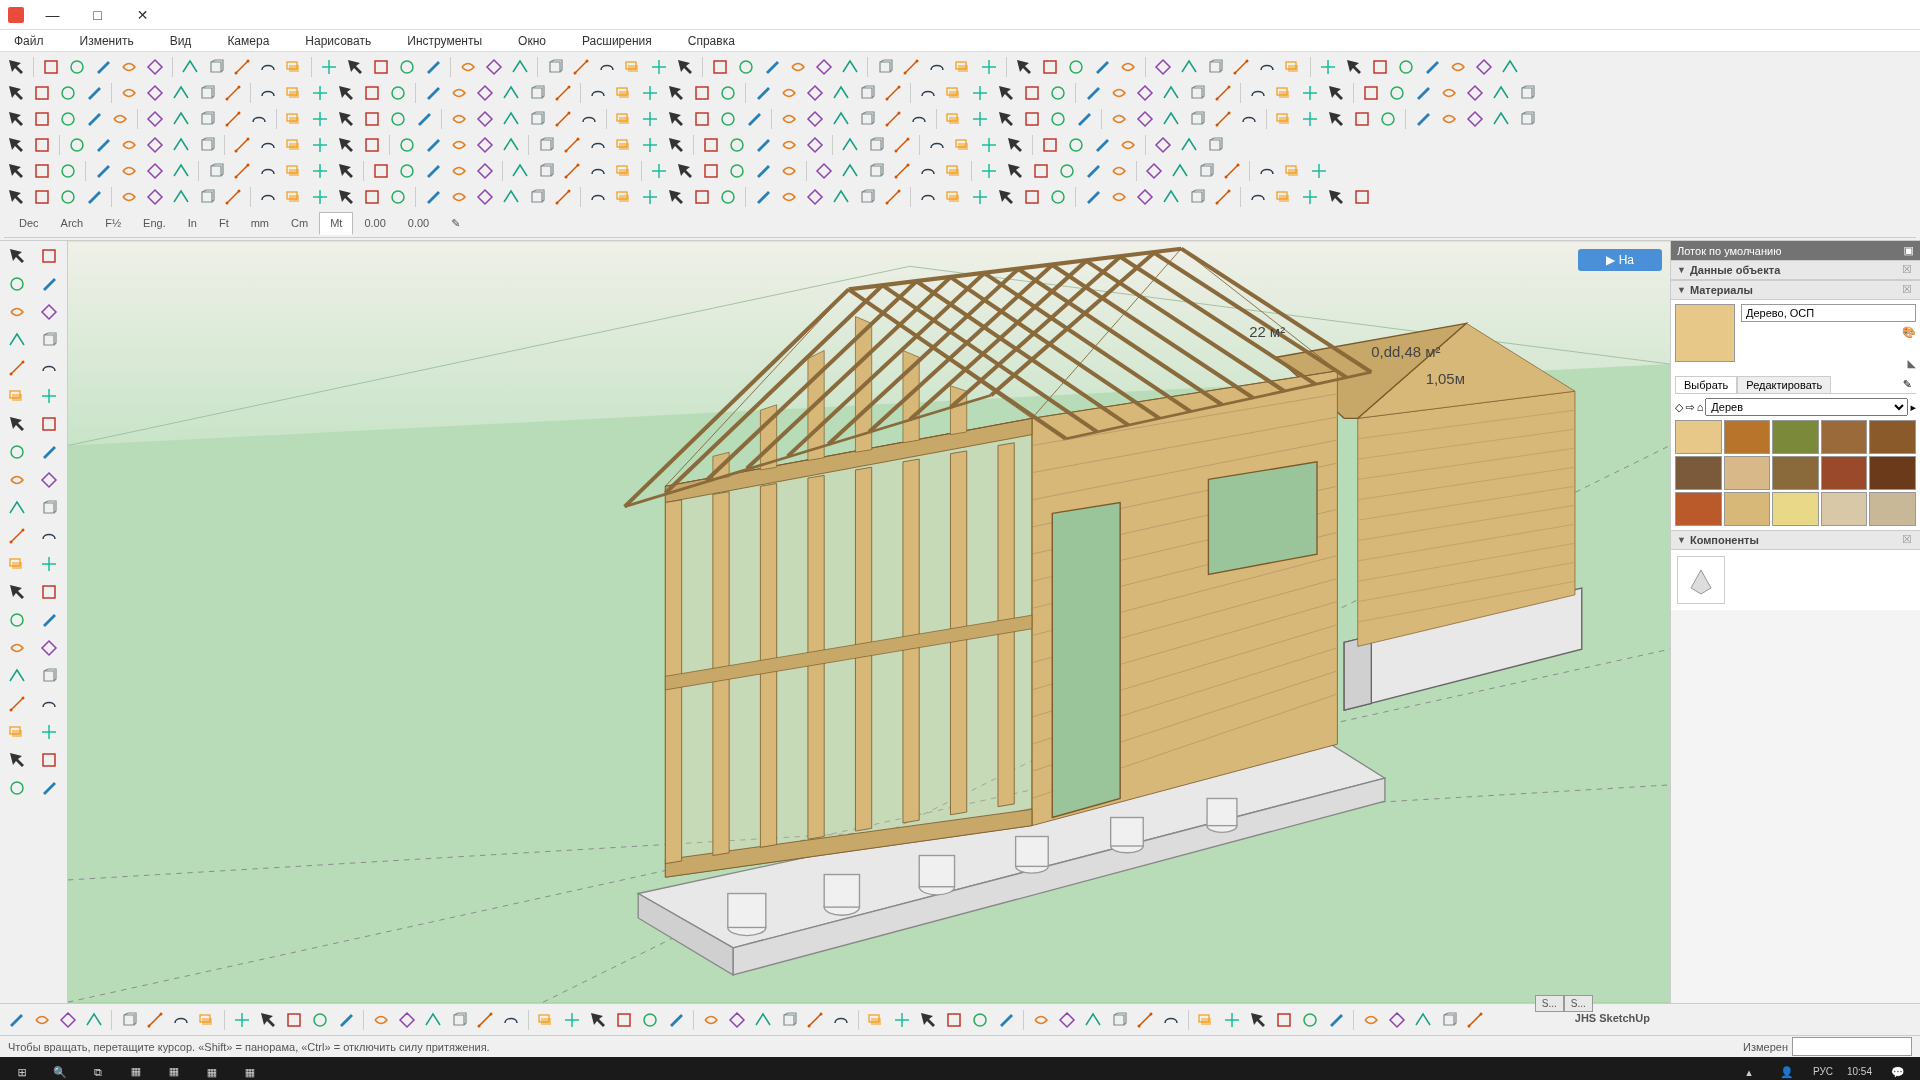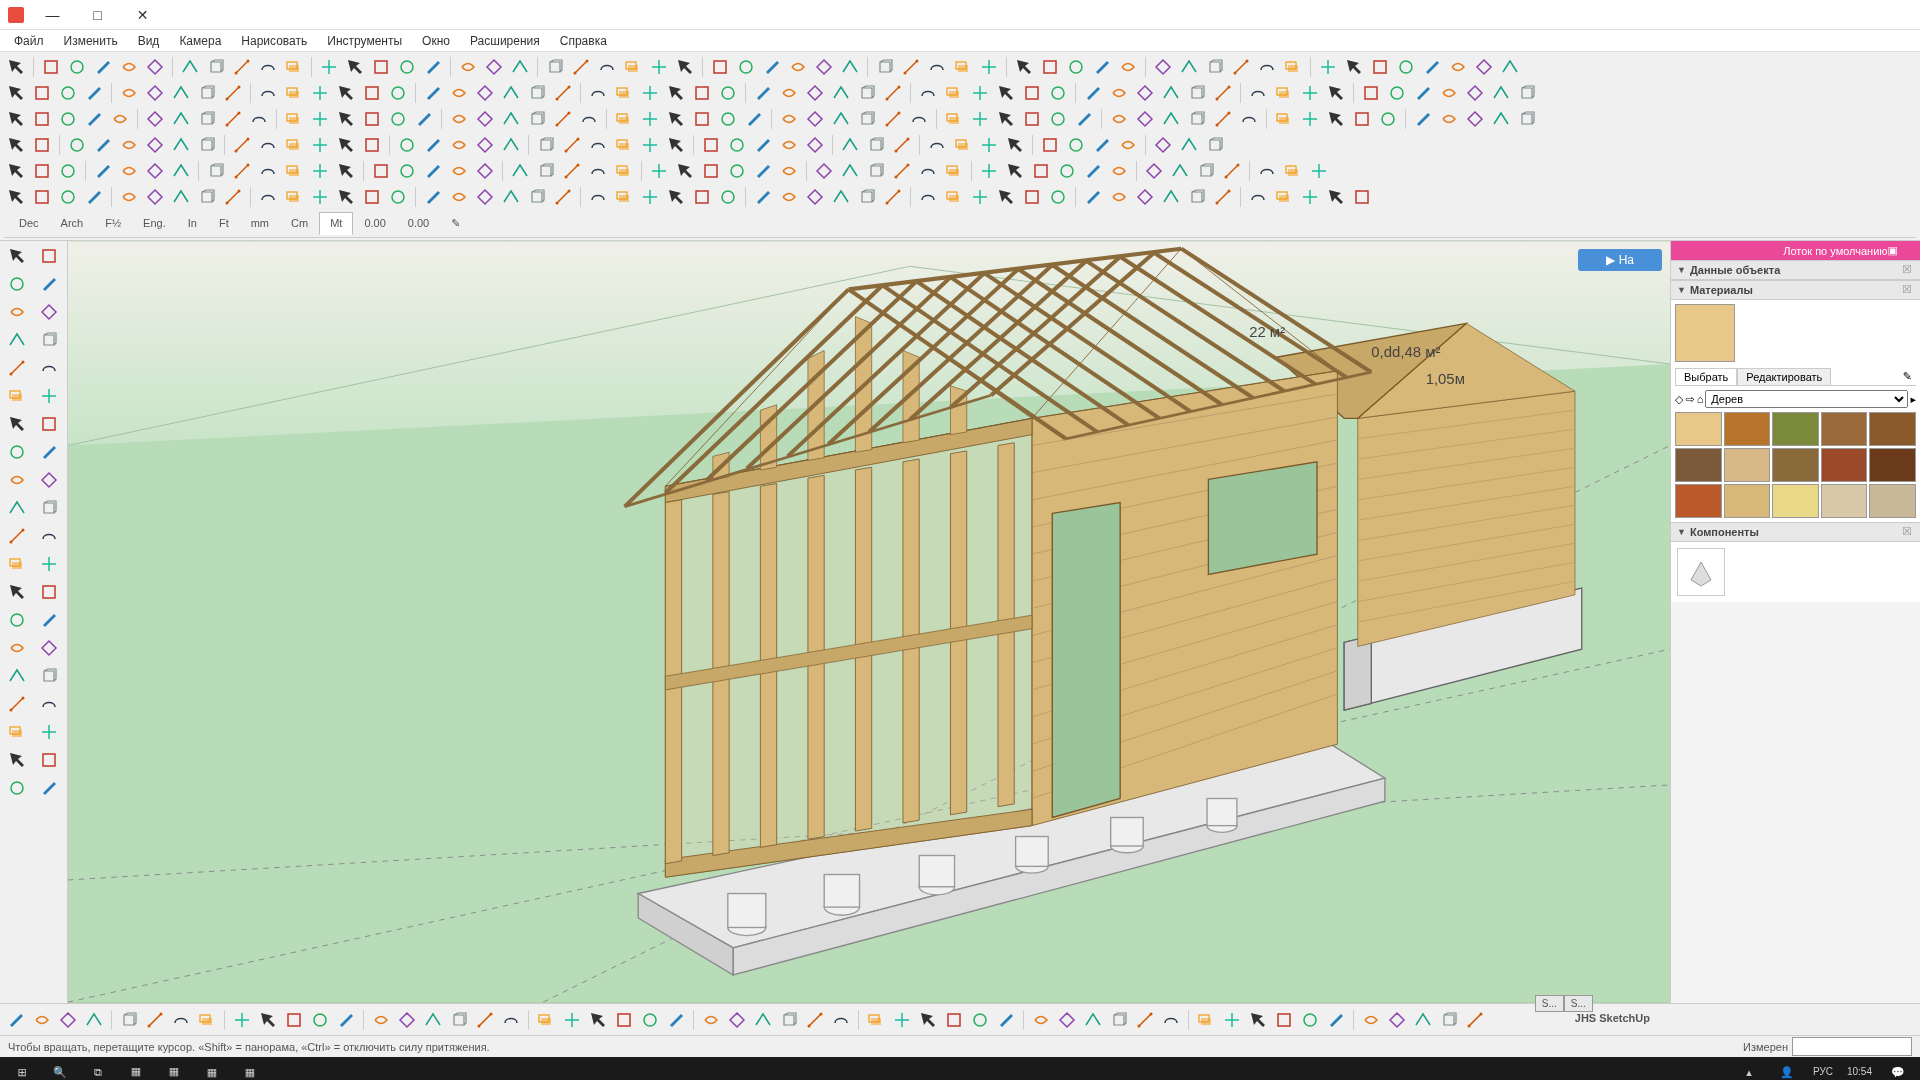--- a/index.html
+++ b/index.html
@@ -4,21 +4,21 @@
 <style>
 * { margin: 0; padding: 0; box-sizing: border-box; font-family: "Segoe UI", Tahoma, sans-serif; }
 body { background: #f0f0f0; overflow: hidden; width: 1920px; height: 1080px; font-size: 11px; }
 
 .titlebar { height: 30px; background: #fff; display: flex; align-items: center; padding: 0 8px; border-bottom: 1px solid #ddd; }
 .titlebar .app-icon { width: 16px; height: 16px; background: #e74c3c; border-radius: 2px; margin-right: 6px; }
 .titlebar .title { flex: 1; font-size: 12px; color: #333; }
 .titlebar .win-controls { display: flex; gap: 0; }
 .titlebar .win-btn { width: 45px; height: 30px; display: flex; align-items: center; justify-content: center; font-size: 14px; color: #333; cursor: pointer; }
 
-.menubar { height: 22px; background: #fff; display: flex; align-items: center; padding: 0 6px; gap: 4px; border-bottom: 1px solid #ddd; }
+.menubar { height: 22px; background: #fff; display: flex; align-items: center; padding: 0 6px; gap: 20px; border-bottom: 1px solid #ddd; }
 .menubar .menu-item { padding: 2px 8px; font-size: 12px; color: #333; cursor: pointer; }
 
 .toolbar-area { background: #f0f0f0; border-bottom: 1px solid #ccc; padding: 2px 4px; }
 .toolbar-row { display: flex; align-items: center; gap: 2px; padding: 1px 0; flex-wrap: nowrap; overflow: hidden; }
 .tb-icon { width: 24px; height: 24px; display: flex; align-items: center; justify-content: center; border: 1px solid transparent; border-radius: 2px; cursor: pointer; position: relative; }
 .tb-sep { width: 1px; height: 20px; background: #ccc; margin: 0 3px; }
 .tb-glyph { width: 18px; height: 18px; }
 
 .unit-tabs { display: flex; gap: 0; padding: 2px 4px; background: #f0f0f0; border-bottom: 1px solid #ccc; }
 .unit-tab { padding: 4px 10px; font-size: 11px; font-weight: normal; color: #555; border: 1px solid transparent; cursor: pointer; }
@@ -26,21 +26,21 @@
 
 .main-area { display: flex; height: calc(1080px - 30px - 22px - 182px - 32px - 22px - 30px); }
 .side-toolbar { width: 68px; background: #f0f0f0; border-right: 1px solid #ccc; display: flex; flex-direction: column; padding: 2px; gap: 2px; overflow: hidden; }
 .side-row { display: flex; gap: 2px; }
 .side-icon { width: 30px; height: 26px; display: flex; align-items: center; justify-content: center; border: 1px solid transparent; border-radius: 2px; cursor: pointer; }
 
 .viewport { flex: 1; background: linear-gradient(to bottom, #d0e8d0 0%, #a8d4a8 100%); position: relative; overflow: hidden; }
 .viewport svg { width: 100%; height: 100%; }
 
 .tray { width: 250px; background: #f4f4f4; border-left: 1px solid #ccc; display: flex; flex-direction: column; font-size: 11px; }
-.tray-title { background: #ec4899; color: #fff; padding: 3px 22px; font-size: 11px; display: flex; justify-content: flex-end; align-items: center; }
+.tray-title { background: #737373; color: #fff; padding: 3px 6px; font-size: 11px; display: flex; justify-content: space-between; align-items: center; }
 .tray-panel-hdr { background: #e8e8e8; border-top: 1px solid #ccc; border-bottom: 1px solid #ccc; padding: 2px 6px; display: flex; align-items: center; gap: 4px; cursor: pointer; }
 .tray-panel-hdr .tri { font-size: 9px; color: #555; }
 .tray-panel-hdr .txt { flex: 1; font-weight: bold; color: #444; }
 .tray-panel-hdr .x { width: 14px; height: 14px; color: #999; cursor: pointer; text-align: center; }
 .tray-body { background: #fff; padding: 4px; }
 .tray-body.empty { min-height: 120px; padding: 6px; color: #666; }
 
 .material-preview { display: flex; gap: 6px; margin-bottom: 6px; }
 .mat-swatch-big { width: 60px; height: 58px; background: #e8c888; border: 1px solid #999; }
 .mat-input { flex: 1; }
@@ -2220,20 +2220,27 @@
     </div>
 
     <div class="tray-panel-hdr">
       <span class="tri">▼</span>
       <span class="txt">Материалы</span>
       <span class="x">☒</span>
     </div>
     <div class="tray-body">
       <div class="material-preview">
         <div class="mat-swatch-big"></div>
+        <div class="mat-input">
+          <input type="text" value="Дерево, ОСП" style="">
+          <div style="margin-top:4px; text-align:right;">
+            <span style="cursor:pointer;">🎨</span>
+          </div>
+          <div style="margin-top:18px; text-align:right; color:#666;">◣</div>
+        </div>
       </div>
       <div class="mat-tabs">
         <div class="mat-tab active">Выбрать</div>
         <div class="mat-tab">Редактировать</div>
         <div style="flex:1"></div>
         <span style="padding:2px 4px; cursor:pointer;">✎</span>
       </div>
       <div class="mat-nav">
         <span style="cursor:pointer;">◇</span>
         <span style="cursor:pointer;">⇨</span>

